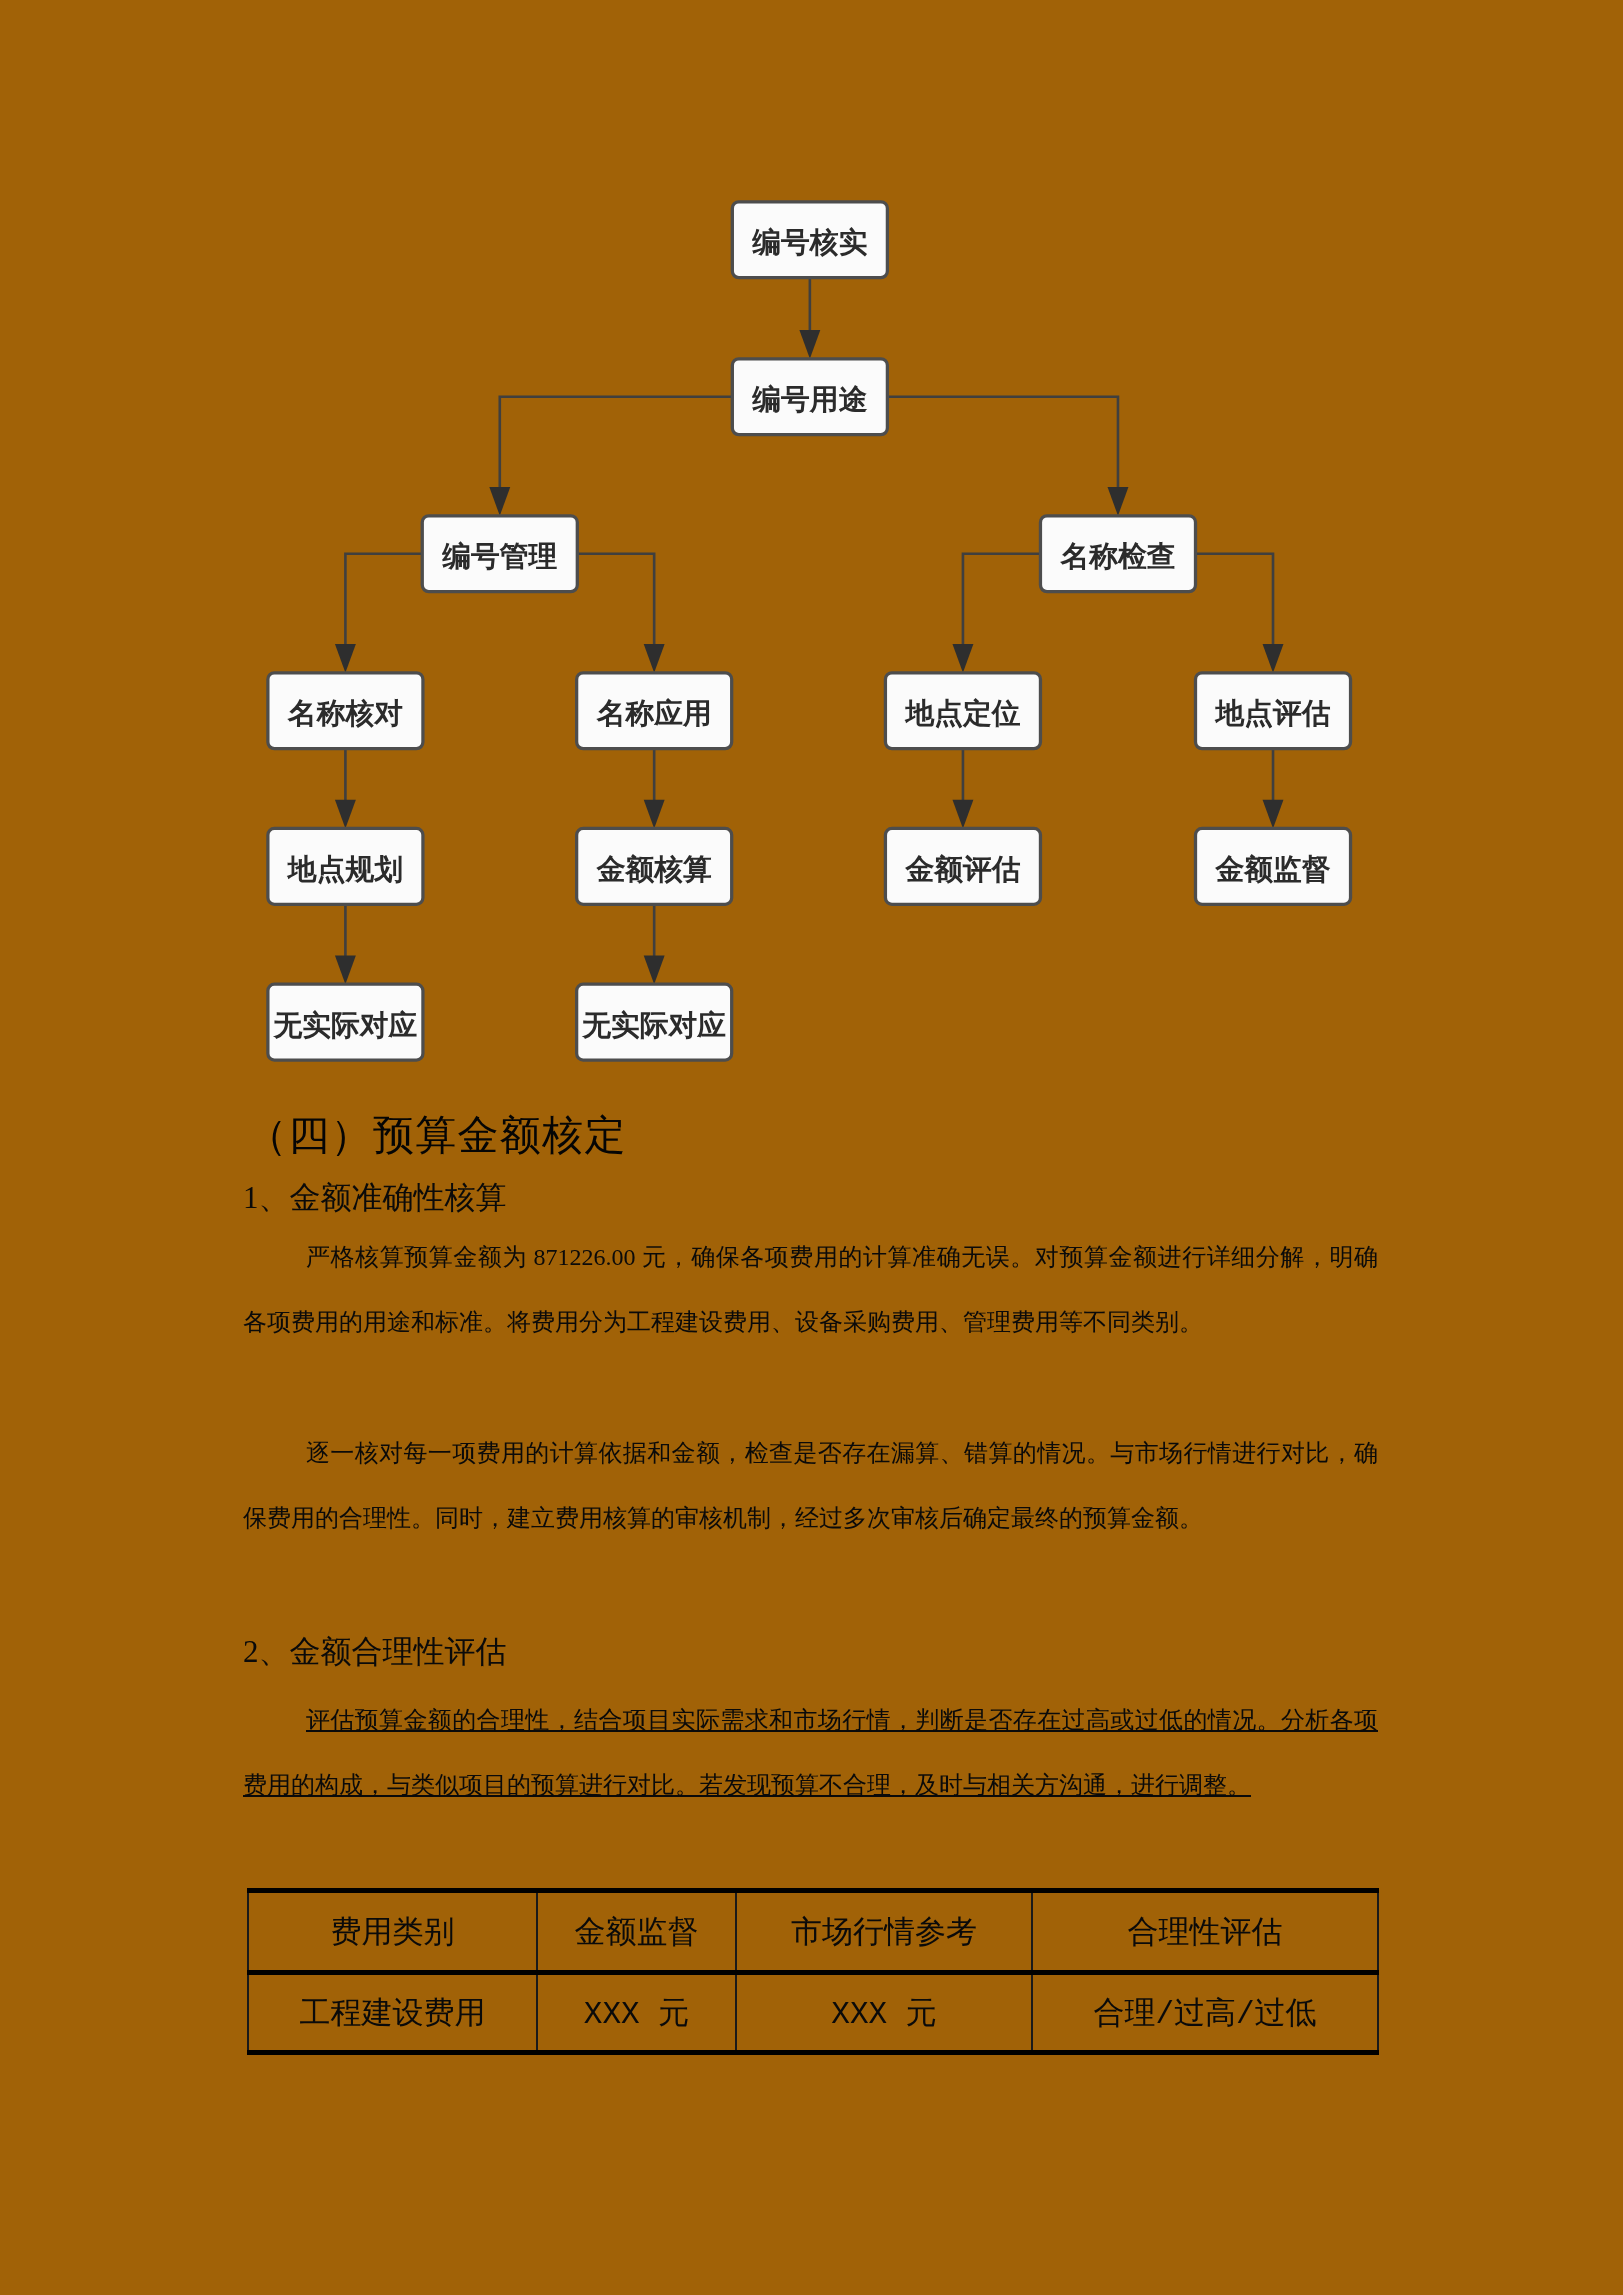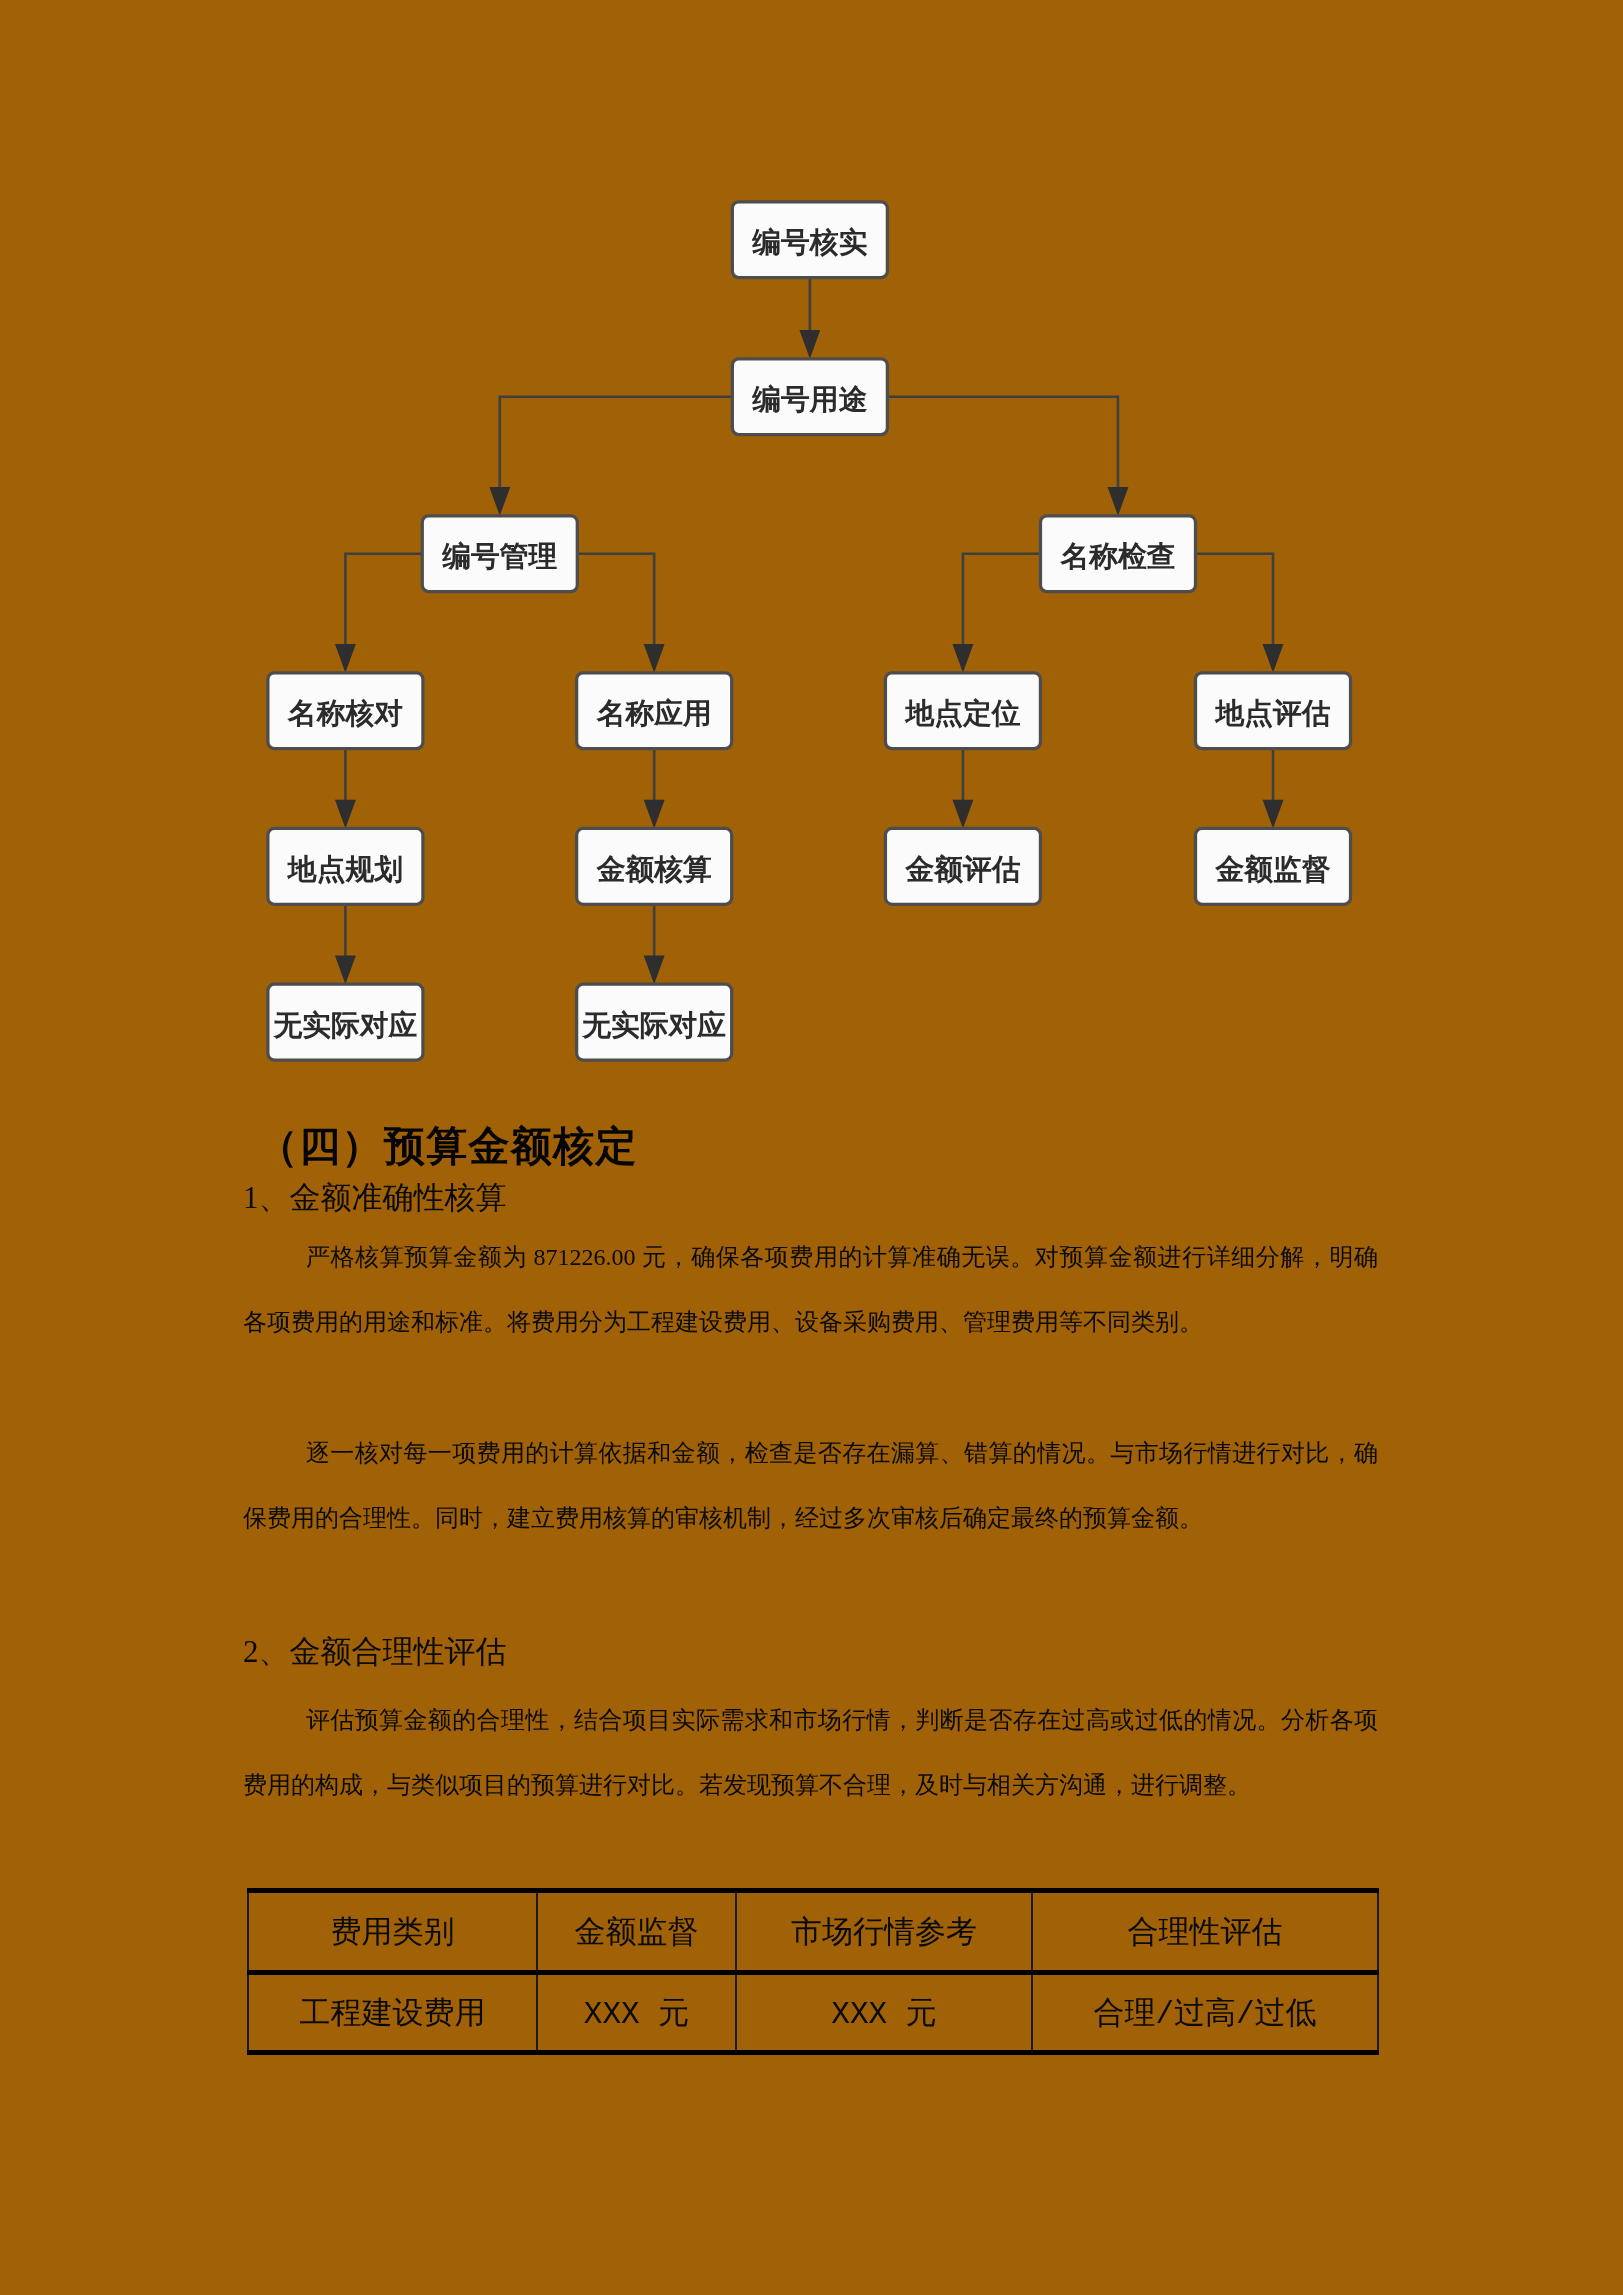--- a/index.html
+++ b/index.html
@@ -13,23 +13,23 @@
     overflow: hidden;
   }
   .flowchart {
     position: absolute;
     left: 0; top: 0;
     font-family: "Liberation Serif", "DejaVu Serif", serif;
   }
   .sec-heading {
     position: absolute;
     left: 242px; top: 1105px;
-    margin: 15px;
+    margin: 4px;
     font-size: 41px;
-    font-weight: 700;
+    font-weight: 400;
     line-height: 52px;
     letter-spacing: 1.3px;
     color: #050505;
     white-space: nowrap;
   }
   .sub-heading {
     position: absolute;
     left: 243px;
     margin: 0;
     font-size: 31px;
@@ -46,21 +46,21 @@
     width: 1135px;
     margin: 0;
     font-size: 24px;
     line-height: 65px;
     text-align: justify;
     text-indent: 63px;
     color: #0a0a0a;
   }
   .p1 { top: 1225px; }
   .p2 { top: 1421px; }
-  .p3 { top: 1688px; }
+  .p3 { top: 1688px; text-decoration: underline; }
   .budget-table {
     position: absolute;
     left: 247px; top: 1888px;
     width: 1130px;
     border-collapse: collapse;
     table-layout: fixed;
     border-top: 5.9px solid #000000;
     border-bottom: 5.9px solid #000000;
     font-family: Liberation Mono, monospace;
   }

